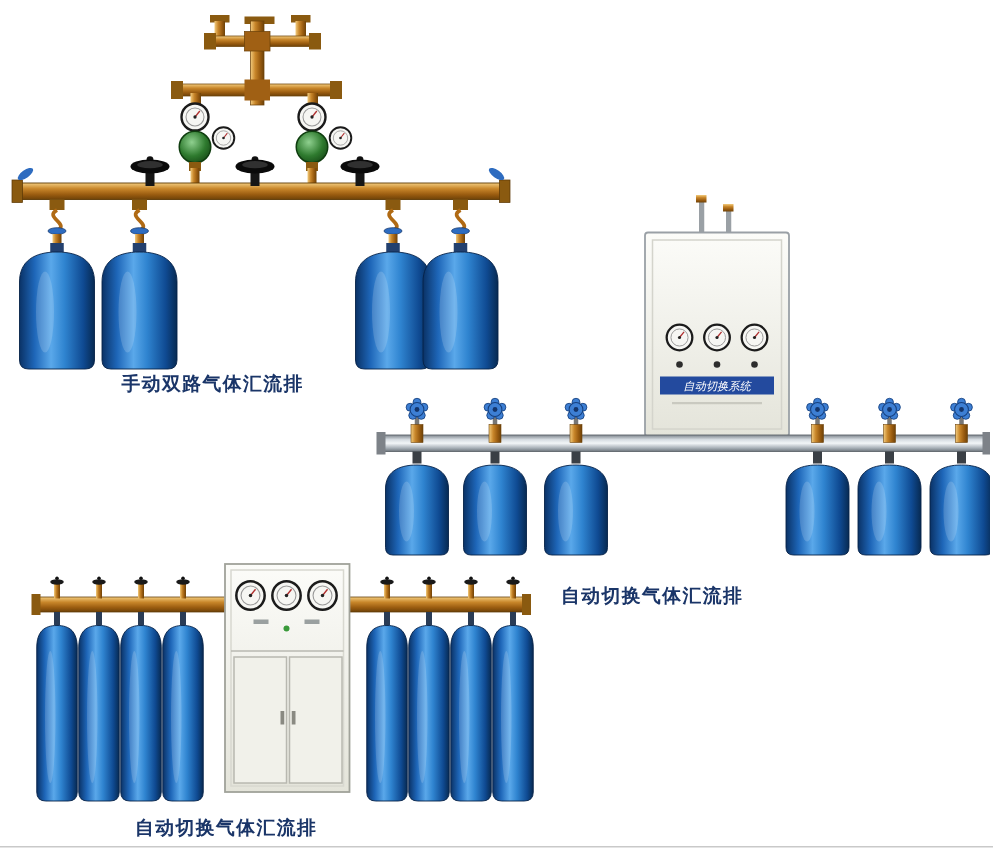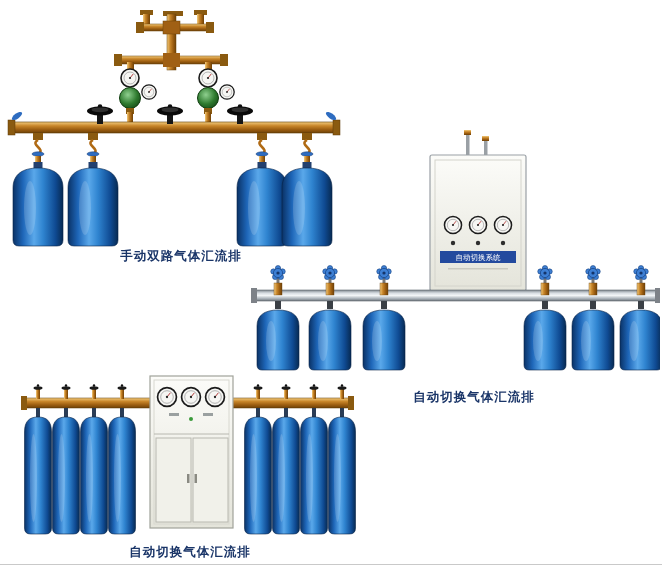--- a/index.html
+++ b/index.html
@@ -1,24 +1,24 @@
 <!DOCTYPE html>
 <html style="--caption-color: #1a3568; --cylinder-blue: #1e66b8; --brass: #b06a14; --steel-pipe: #c8ced3; --cabinet: #f2f2ec; --label-plate-blue: #234a9e;"><head>
 <meta charset="utf-8">
 <style>
   * { margin:0; padding:0; box-sizing:border-box; }
   html,body { background:#ffffff; }
   .page {
     position:relative; width:662px; height:572px; background:#ffffff;
     font-family:"Liberation Sans","DejaVu Sans",sans-serif; overflow:hidden;
   }
-  .product { position:absolute; }
+  .product { position:absolute;font-style:italic; }
   .product svg { display:block; }
   .caption {
-    position:absolute; width:200px; text-align:center;
+    position:absolute; width:200px; 
     font-size:12.5px; font-weight:bold; letter-spacing:1px; white-space:nowrap;
     color:var(--caption-color,#1a3568);
   }
   .bottom-rule { position:absolute; left:0; top:564px; width:662px; height:1px; background:#c9c9c9; }
 </style>
 </head>
 <body>
 
 <div class="page">
 

